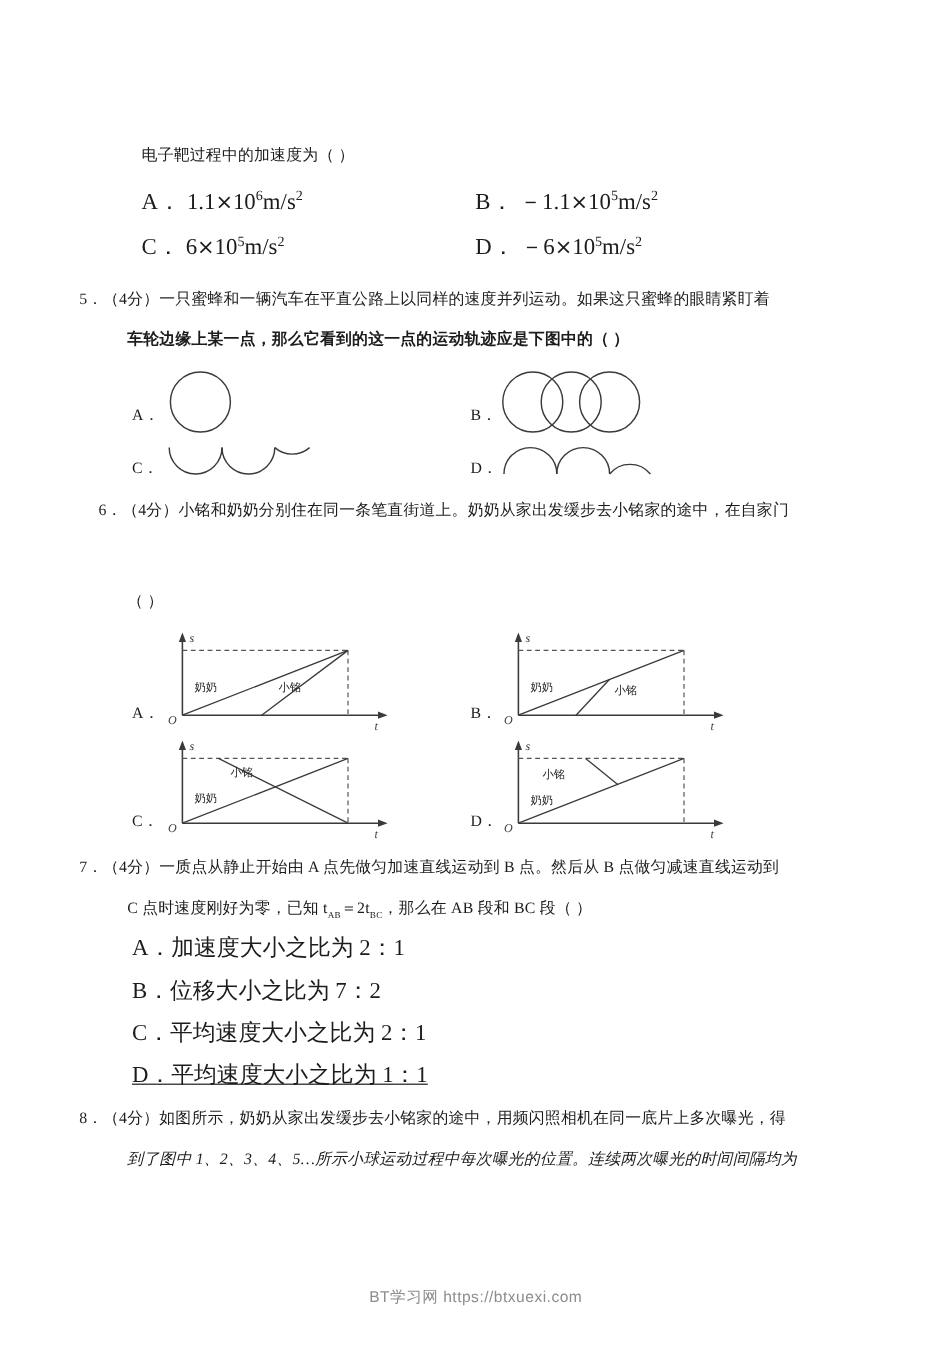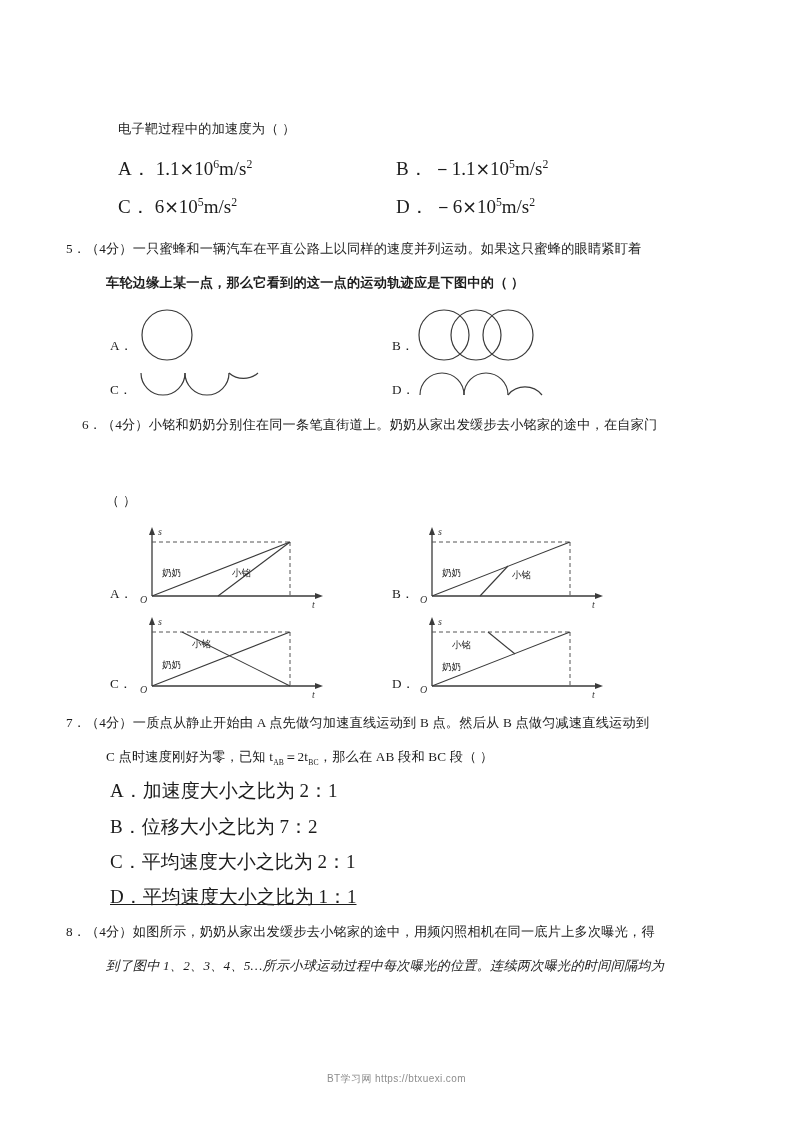--- a/index.html
+++ b/index.html
@@ -54,21 +54,21 @@
 
   
   .graph6 { position: absolute; }
 
   
   .footer {
     position: absolute;
     left: 0;
     right: 0;
     text-align: center;
-    font-size: 10px;
+    font-size: 13px;
     color: #8d8d8d;
     font-family: "Liberation Sans", sans-serif;
     letter-spacing: 0.4px;
   }
   svg { display: block; overflow: visible; }
 </style>
 </head>
 <body>
 
 <div class="page">

